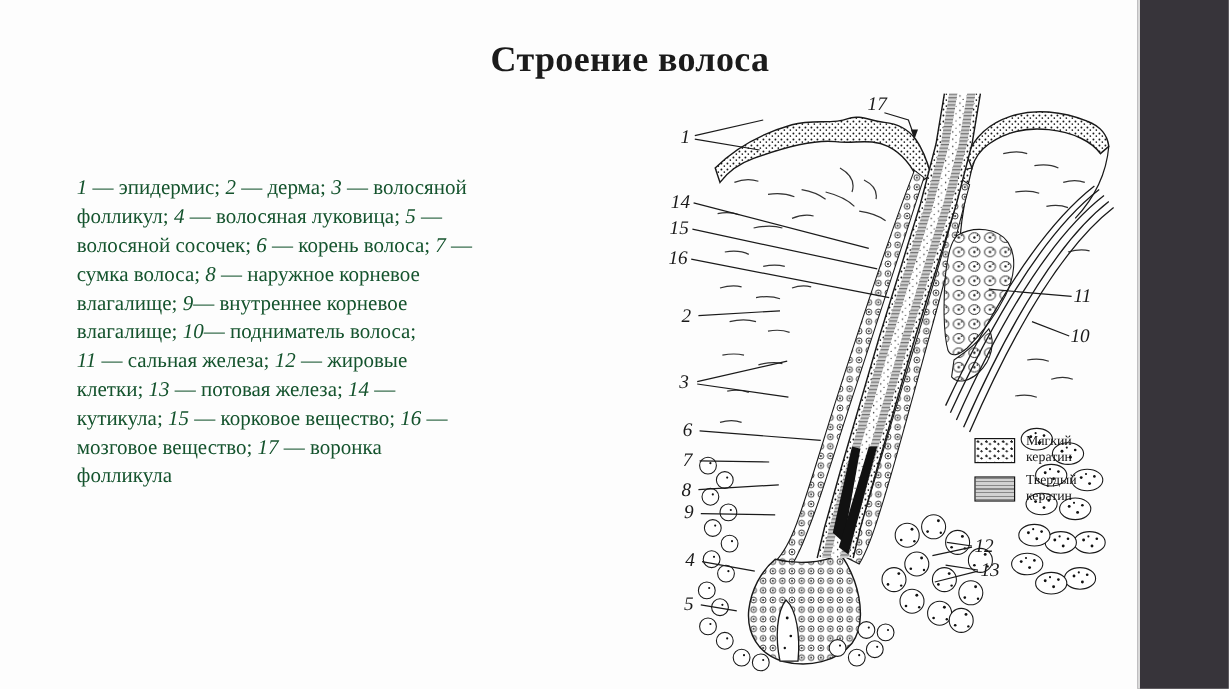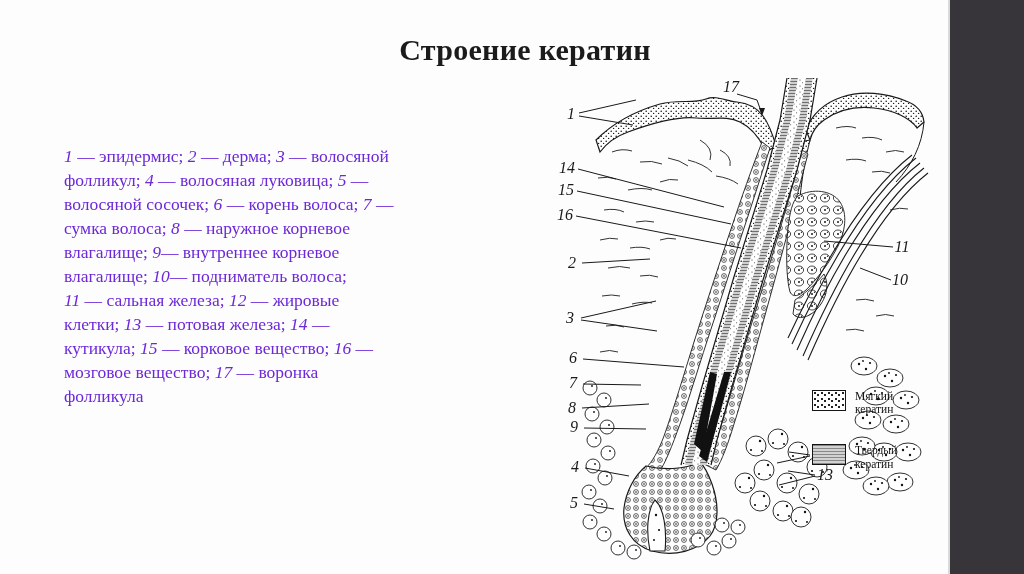--- a/index.html
+++ b/index.html
@@ -4,44 +4,44 @@
 <style>
   html,body{margin:0;padding:0;}
   body{width:1024px;height:574px;overflow:hidden;background:#fdfdfd;position:relative;
        font-family:"Liberation Serif",serif;}
   .slide{position:absolute;inset:0;}
   .sidebar{position:absolute;top:0;right:0;width:74px;height:574px;background:#37343a;
            border-left:2px solid #d9d9d9;}
   .title{position:absolute;top:33px;left:330px;width:390px;margin:0;text-align:center;
          font:700 30px/1.15 "Liberation Serif",serif;color:#1b1b1b;letter-spacing:.3px;}
   .desc{position:absolute;top:144px;left:64px;width:332px;
-        font:17.5px/24px "Liberation Serif",serif;color:#6d28d9;}
+        font:17.5px/24px "Liberation Serif",serif;color:#14532d;}
   .desc i{font-style:italic;}
   svg.diagram{position:absolute;left:552px;top:70px;}
   .dlabel{font:italic 16px "Liberation Serif",serif;fill:#1a1a1a;text-anchor:middle;}
   .legend{position:absolute;left:812px;top:362px;width:130px;}
-  .legend-row{display:flex;gap:9px;align-items:flex-start;margin-bottom:6px;margin-top:28px;}
+  .legend-row{display:flex;gap:9px;align-items:center;margin-bottom:6px;}
   .sw{width:34px;height:21px;border:1.2px solid #141414;flex:0 0 auto;box-sizing:border-box;}
   .sw.dots{background-color:#fff;
     background-image:radial-gradient(circle at 2px 2px,#222 .9px,transparent 1.1px),
                      radial-gradient(circle at 5px 4px,#222 .8px,transparent 1px);
     background-size:7px 6px;}
   .sw.hatch{background:repeating-linear-gradient(to bottom,#888 0 1px,#d2d2d2 1px 3px);}
   .sw.solid{background-color:#161616;
     background-image:radial-gradient(circle at 3px 3px,#8a8a8a .8px,transparent 1px),
                      radial-gradient(circle at 6px 6px,#555 .6px,transparent .8px);
     background-size:9px 8px;}
   .legend-label{font:11.5px/1.15 "Liberation Serif",serif;color:#111;}
 </style>
 </head>
 <body>
 
 <div class="slide">
   <div class="sidebar"></div>
-  <h1 class="title">Строение кератин</h1>
+  <h1 class="title">Строение волоса</h1>
   <div class="desc"><i>1</i> — эпидермис; <i>2</i> — дерма; <i>3</i> — волосяной фолликул; <i>4</i> — волосяная луковица; <i>5</i> — волосяной сосочек; <i>6</i> — корень волоса; <i>7</i> — сумка волоса; <i>8</i> — наружное корневое влагалище; <i>9</i>— внутреннее корневое влагалище; <i>10</i>— подниматель волоса;<br><i>11</i> — сальная железа; <i>12</i> — жировые клетки; <i>13</i> — потовая железа; <i>14</i> — кутикула; <i>15</i> — корковое вещество; <i>16</i> — мозговое вещество; <i>17</i> — воронка фолликула</div>
 
   <svg class="diagram" width="402" height="502" viewBox="552 70 402 502">
     <defs>
       <pattern id="p-stip" patternUnits="userSpaceOnUse" width="5" height="5">
         <rect width="5" height="5" fill="#fff"></rect>
         <circle cx="1.2" cy="1.2" r="0.8" fill="#1a1a1a"></circle>
         <circle cx="3.6" cy="3.4" r="0.7" fill="#1a1a1a"></circle>
       </pattern>
       <pattern id="p-gran" patternUnits="userSpaceOnUse" width="8" height="8">

